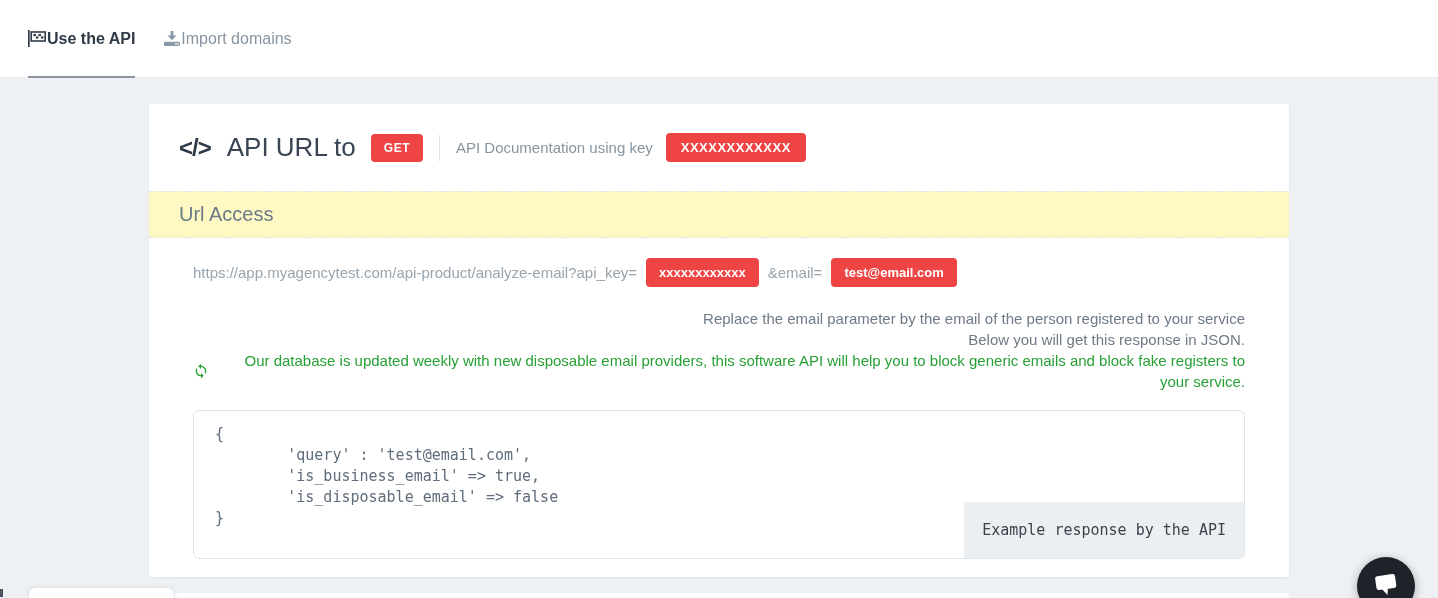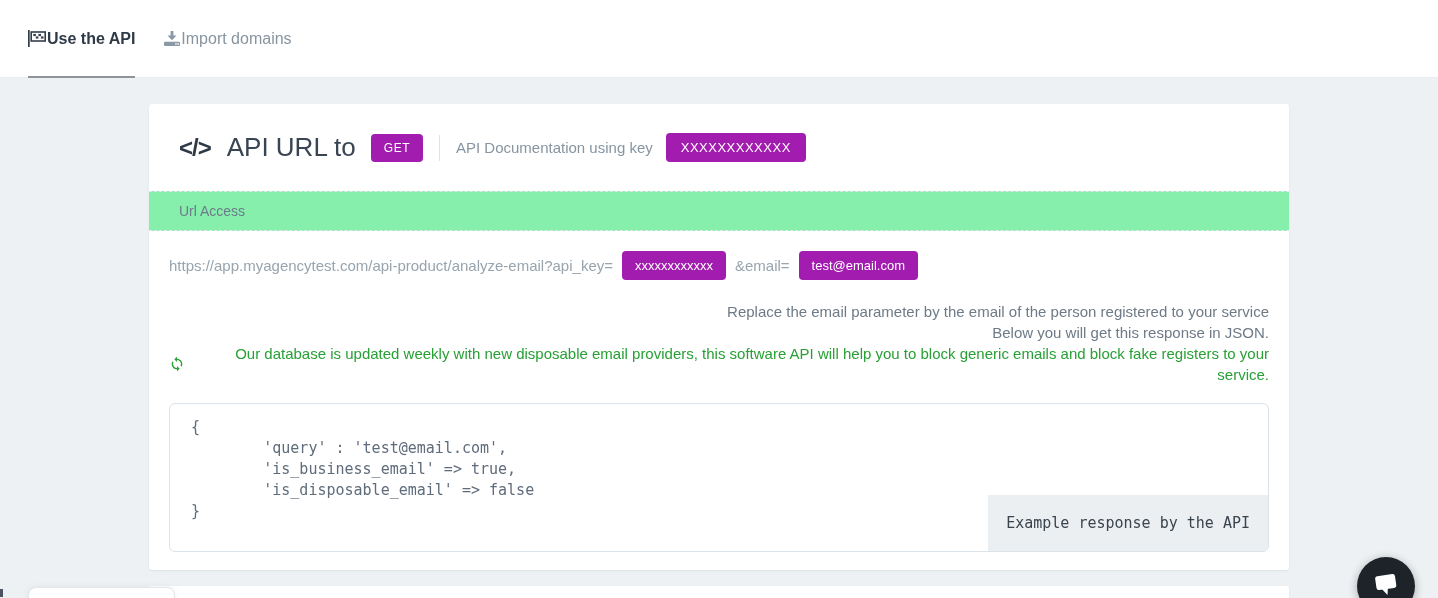--- a/index.html
+++ b/index.html
@@ -35,35 +35,35 @@
   .card {
     width:1140px; margin:25px auto 0; background:#fff;
     border-radius:3px; box-shadow:0 1px 2px rgba(31,45,61,.08);
   }
   .card-header { display:flex; align-items:center; padding:0 30px; height:87px; }
   .code-glyph {
     font-size:24px; font-weight:700; color:#2f3a47; letter-spacing:-1px;
   }
   .card-title { font-size:26px; font-weight:400; color:#3a4553; margin-left:16px; }
   .badge {
-    background:#a21caf; color:#fff; font-weight:400;
+    background:#ef4444; color:#fff; font-weight:700;
     border-radius:4px; display:inline-block; white-space:nowrap;
   }
   .method-badge { font-size:12px; padding:7px 13px; margin-left:15px; letter-spacing:.5px; }
   .header-divider { width:1px; height:26px; background:#dfe3e8; margin:0 16px; }
   .card-subtitle { font-size:15px; color:#8795a1; }
   .key-badge { font-size:13px; padding:7px 15px; margin-left:13px; letter-spacing:.5px; }
 
   .section-row {
-    background:#86efac;
+    background:#fef9c3;
     border-top:1px dashed #e1e7ec; border-bottom:1px dashed #e1e7ec;
-    padding:11px 30px; font-size:14px; color:#6c7a89;
-  }
-
-  .card-body { padding:20px 20px 18px; }
+    padding:11px 30px; font-size:20px; color:#6c7a89;
+  }
+
+  .card-body { padding:20px 44px 18px; }
   .url-line { display:flex; align-items:center; font-size:15px; color:#98a4ae; }
   .url-badge { font-size:13px; padding:7px 13px; }
   .url-badge.key { margin:0 9px; }
   .url-badge.email { margin-left:9px; }
 
   .instructions { margin-top:21px; font-size:15px; line-height:21px; color:#6e7a87;text-align:right; }
   .note-line {
     display:flex; align-items:center; gap:22px;
     font-size:15px; line-height:21px; color:#28a035;
   }

